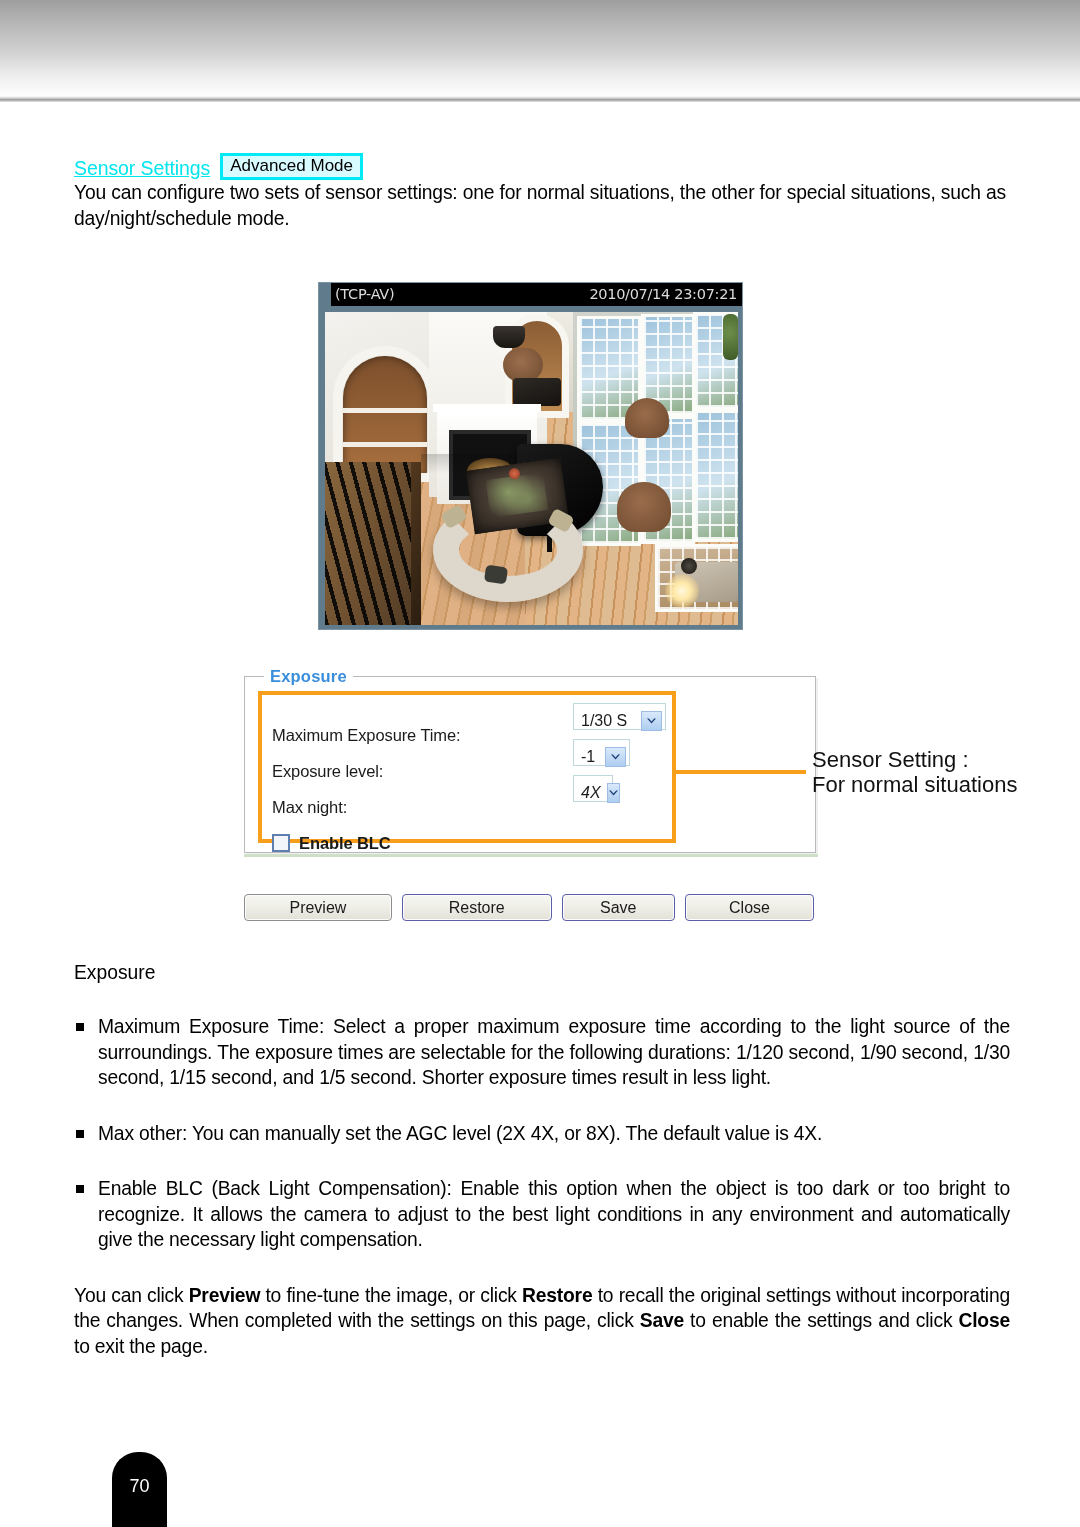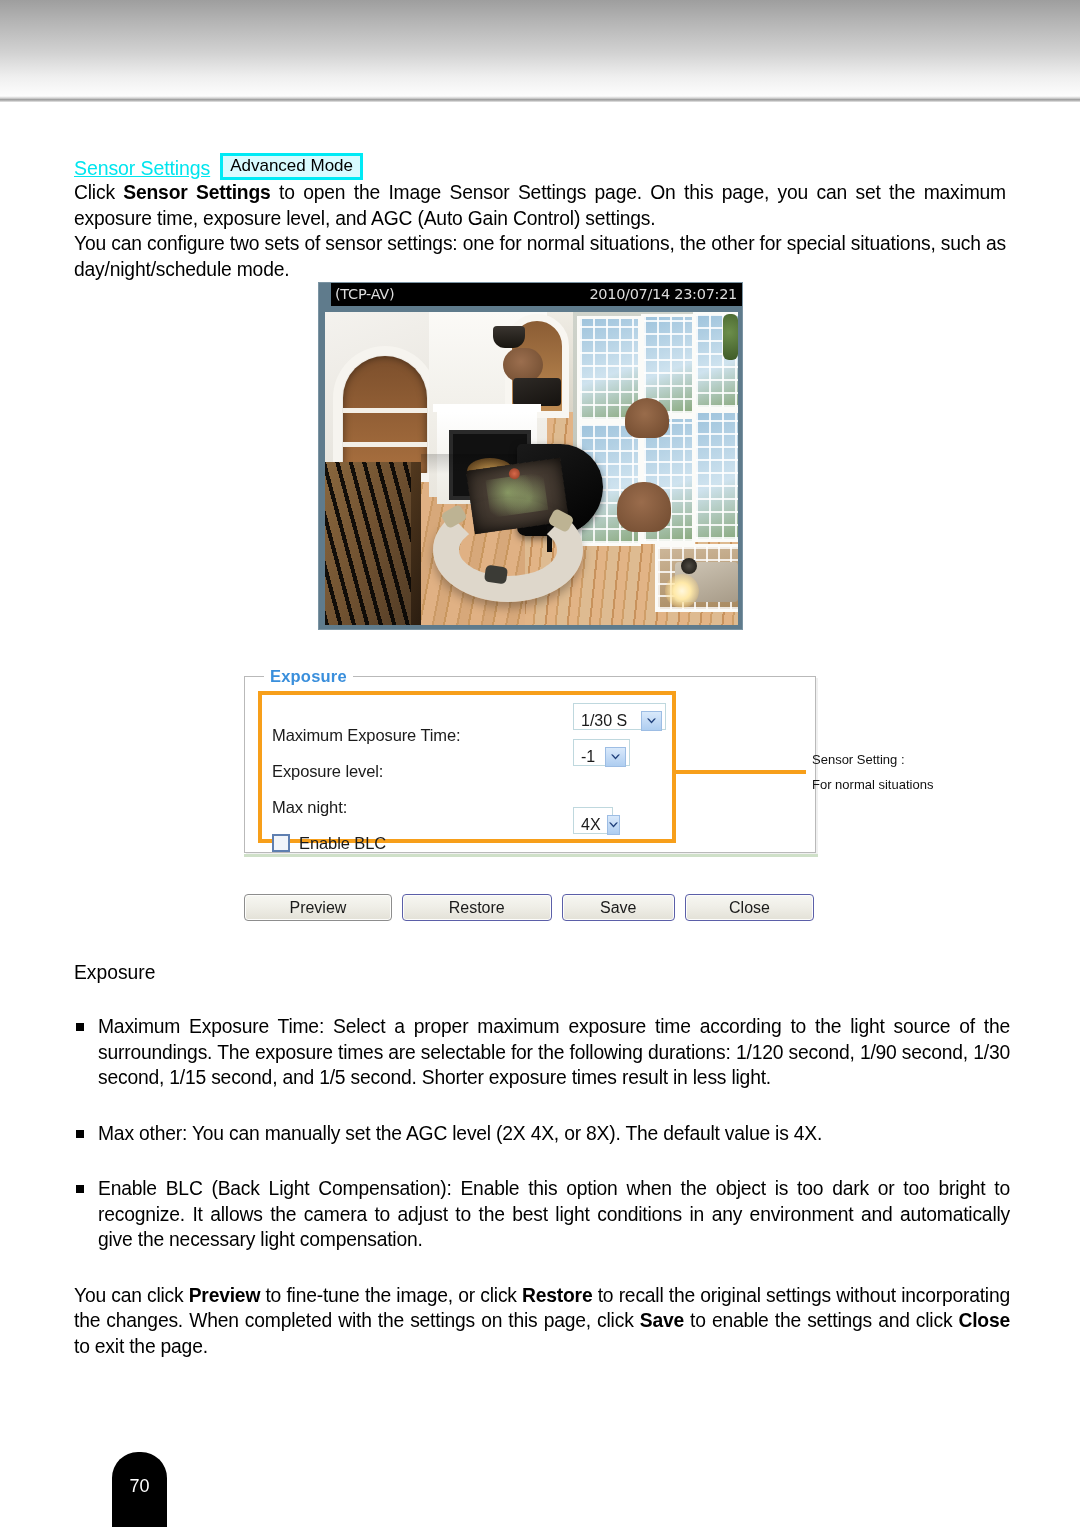--- a/index.html
+++ b/index.html
@@ -359,42 +359,42 @@
     left: 676px;
     top: 770px;
     width: 130px;
     height: 4px;
     background: #f79f1a;
   }
   .annot {
     position: absolute;
     left: 812px;
     top: 747px;
-    font-size: 13px;
+    font-size: 22px;
     line-height: 25px;
     color: #111;
     white-space: nowrap;
   }
 
   .form-row {
     position: absolute;
     display: flex;
     align-items: center;
     height: 28px;
     margin-top: 16px;
   }
   .form-row .lbl {
     font-size: 16.5px;
     color: #1b1b1b;
     letter-spacing: -0.1px;
   }
   .r1 { left: 272px; top: 705px; }
   .r2 { left: 272px; top: 741px; }
   .r3 { left: 272px; top: 777px; }
-  .r4 { left: 272px; top: 813px; }
+  .r4 { left: 272px; top: 813px; font-weight: bold; }
 
   .select {
     position: absolute;
     display: inline-flex;
     align-items: center;
     justify-content: space-between;
     border: 1px solid #bfd8de;
     background: #fff;
     height: 27px;
     box-sizing: border-box;
@@ -406,21 +406,21 @@
   .arrow-btn {
     width: 21px; height: 20px;
     background: linear-gradient(180deg,#d9e9fb,#aecdf0);
     border: 1px solid #9dbde4;
     display: inline-flex; align-items: center; justify-content: center;
     box-sizing: border-box;
   }
   .arrow-btn svg { display: block; }
   .sel1 { left: 573px; top: 703px; width: 93px; }
   .sel2 { left: 573px; top: 739px; width: 57px; }
-  .sel3 { left: 573px; top: 807px; width: 40px; }
+  .sel3 { left: 573px; top: 775px; width: 40px; font-style: italic; }
 
   .checkbox-box {
     width: 18px; height: 18px;
     border: 2px solid #5f7fb0;
     background: #f2f5fa;
     box-sizing: border-box;
     margin-right: 9px;
   }
 
   
@@ -514,21 +514,20 @@
 
   <div class="header-band"></div>
   <div class="header-rule"></div>
 
   <div class="content">
     <div class="link-row">
       <span class="sensor-link">Sensor Settings</span>
       <span class="adv-mode">Advanced Mode</span>
     </div>
 
-    <p class="body"><span>Click </span><b>Sensor Settings</b><span> to open the Image Sensor Settings page. On this page, you can set the maximum exposure time, exposure level, and AGC (Auto Gain Control) settings.</span></p>
 
     <p class="body">You can configure two sets of sensor settings: one for normal situations, the other for special situations, such as day/night/schedule mode.</p>
   </div>
 
   <div class="video-wrap">
     <div class="video-osd">
       <span class="left">(TCP-AV)</span>
       <span class="right">2010/07/14 23:07:21</span>
     </div>
     <div class="video-frame">

